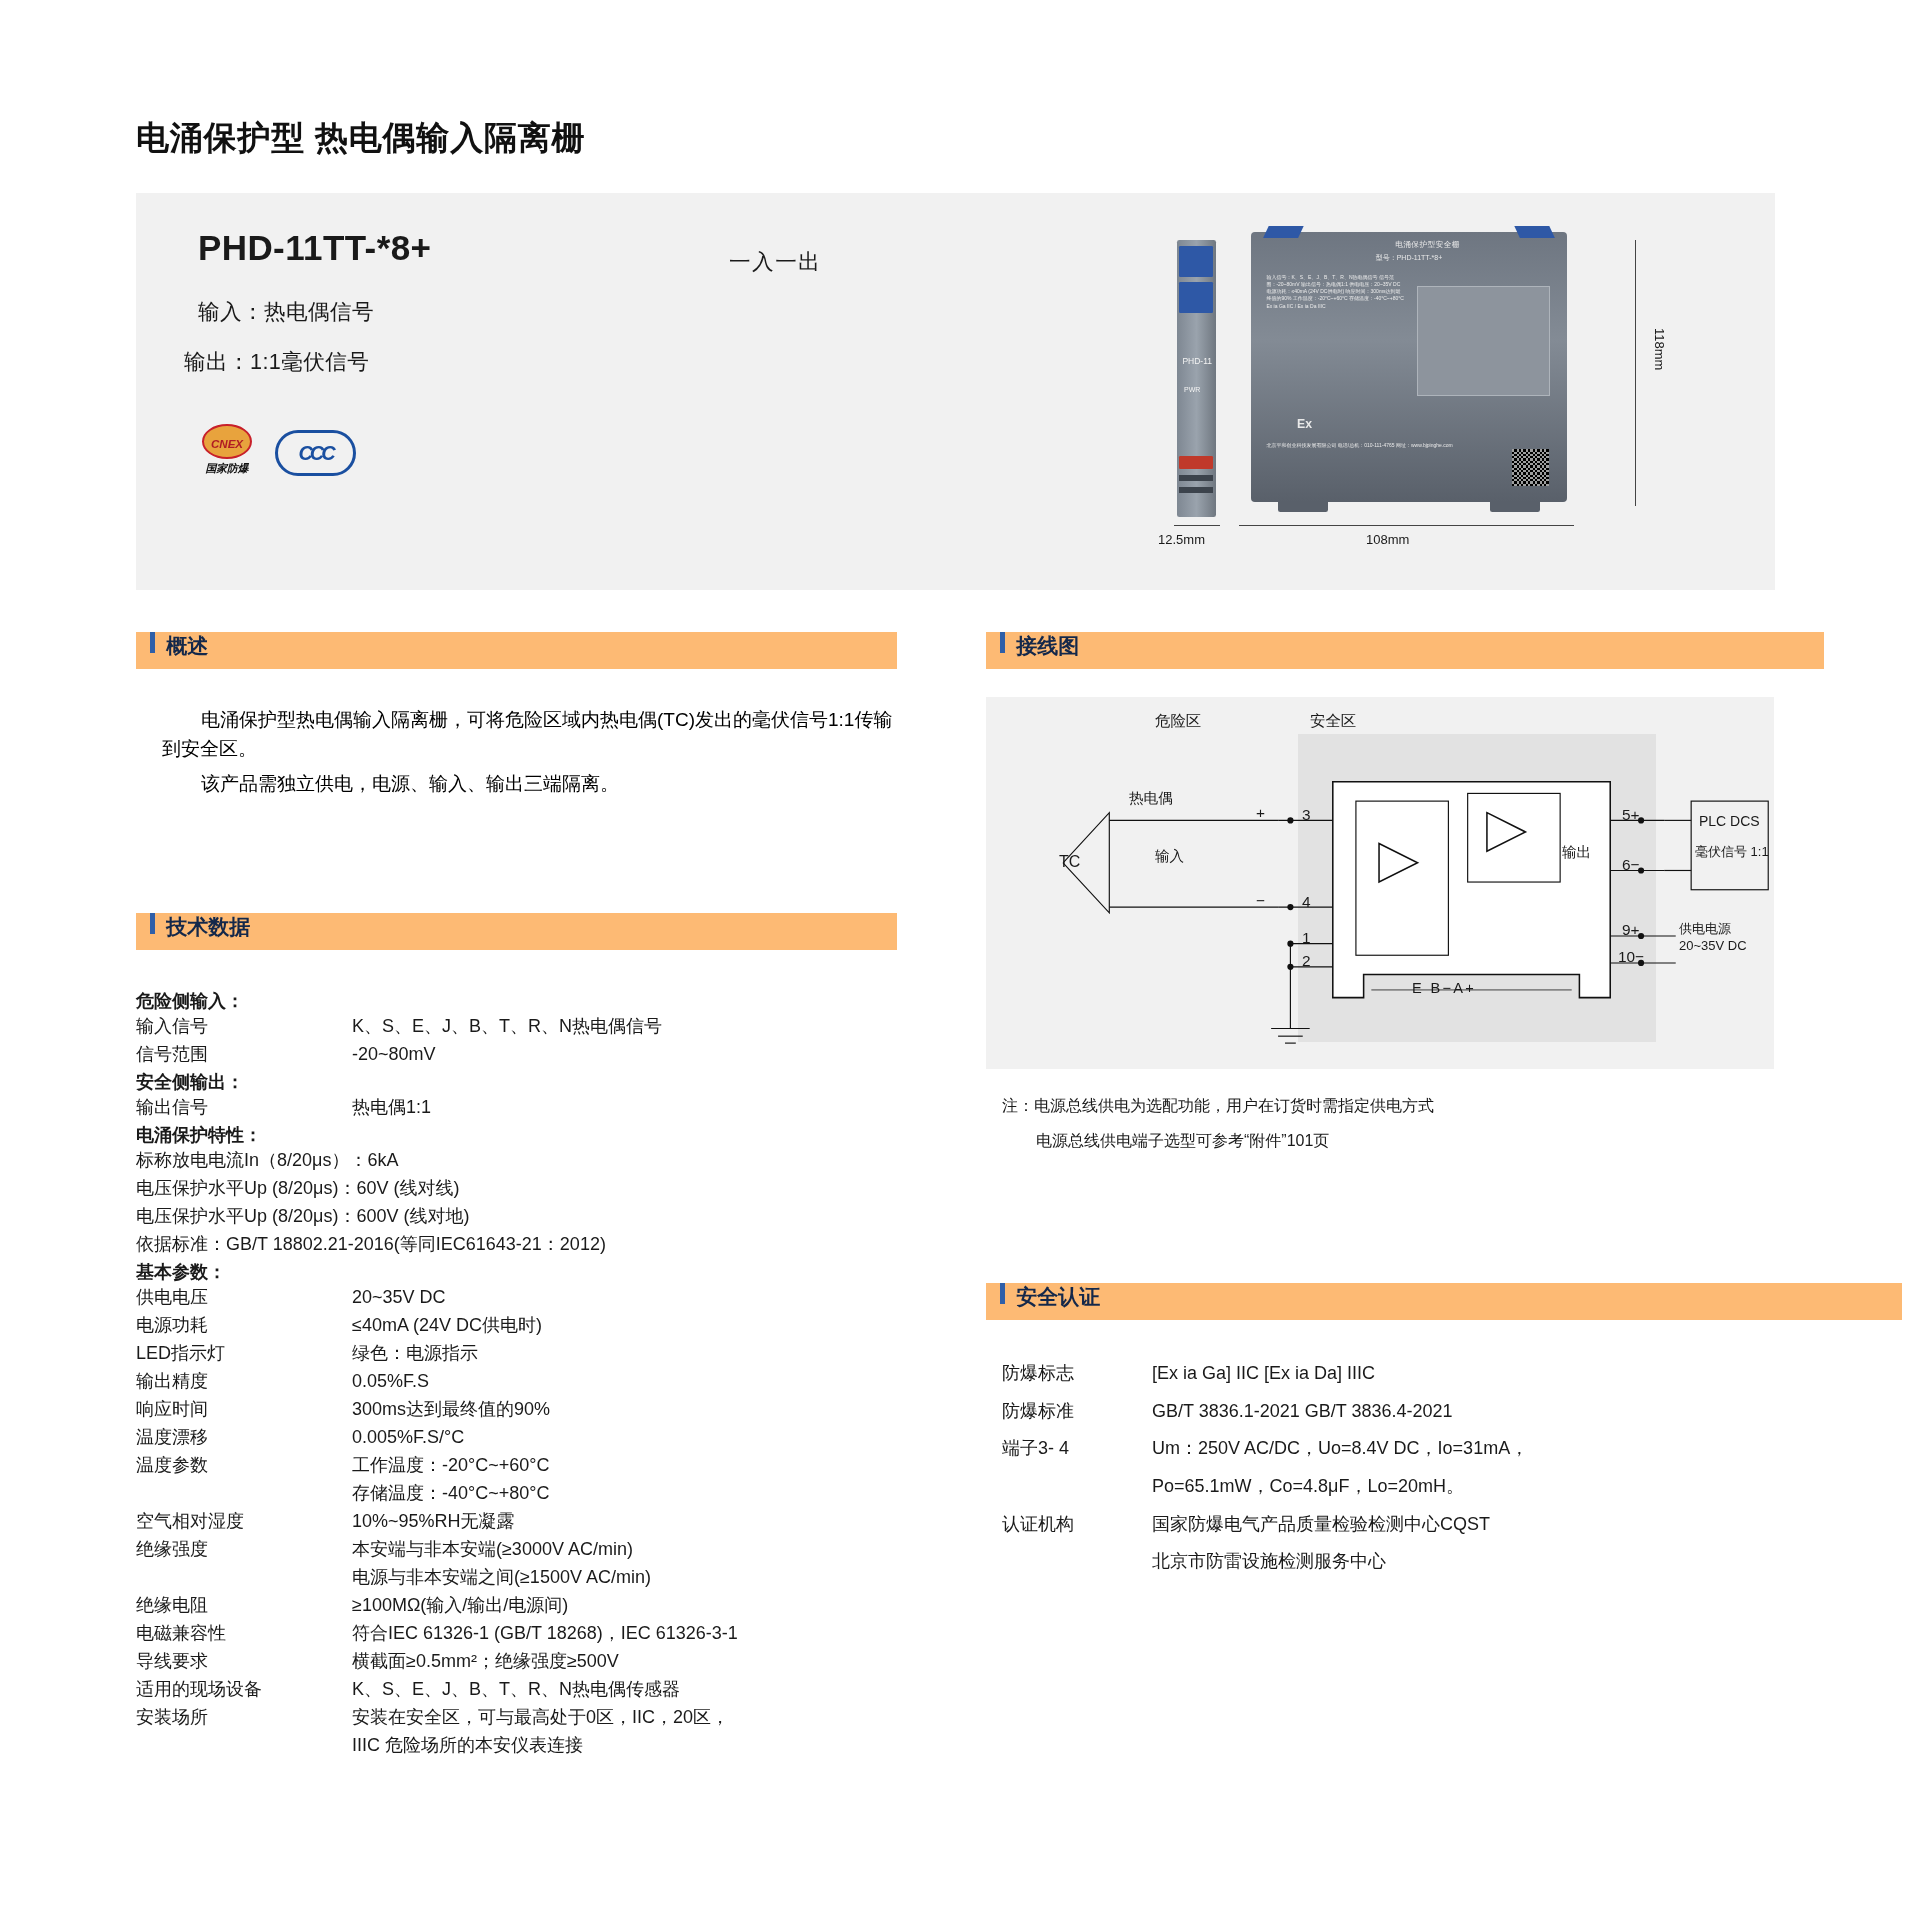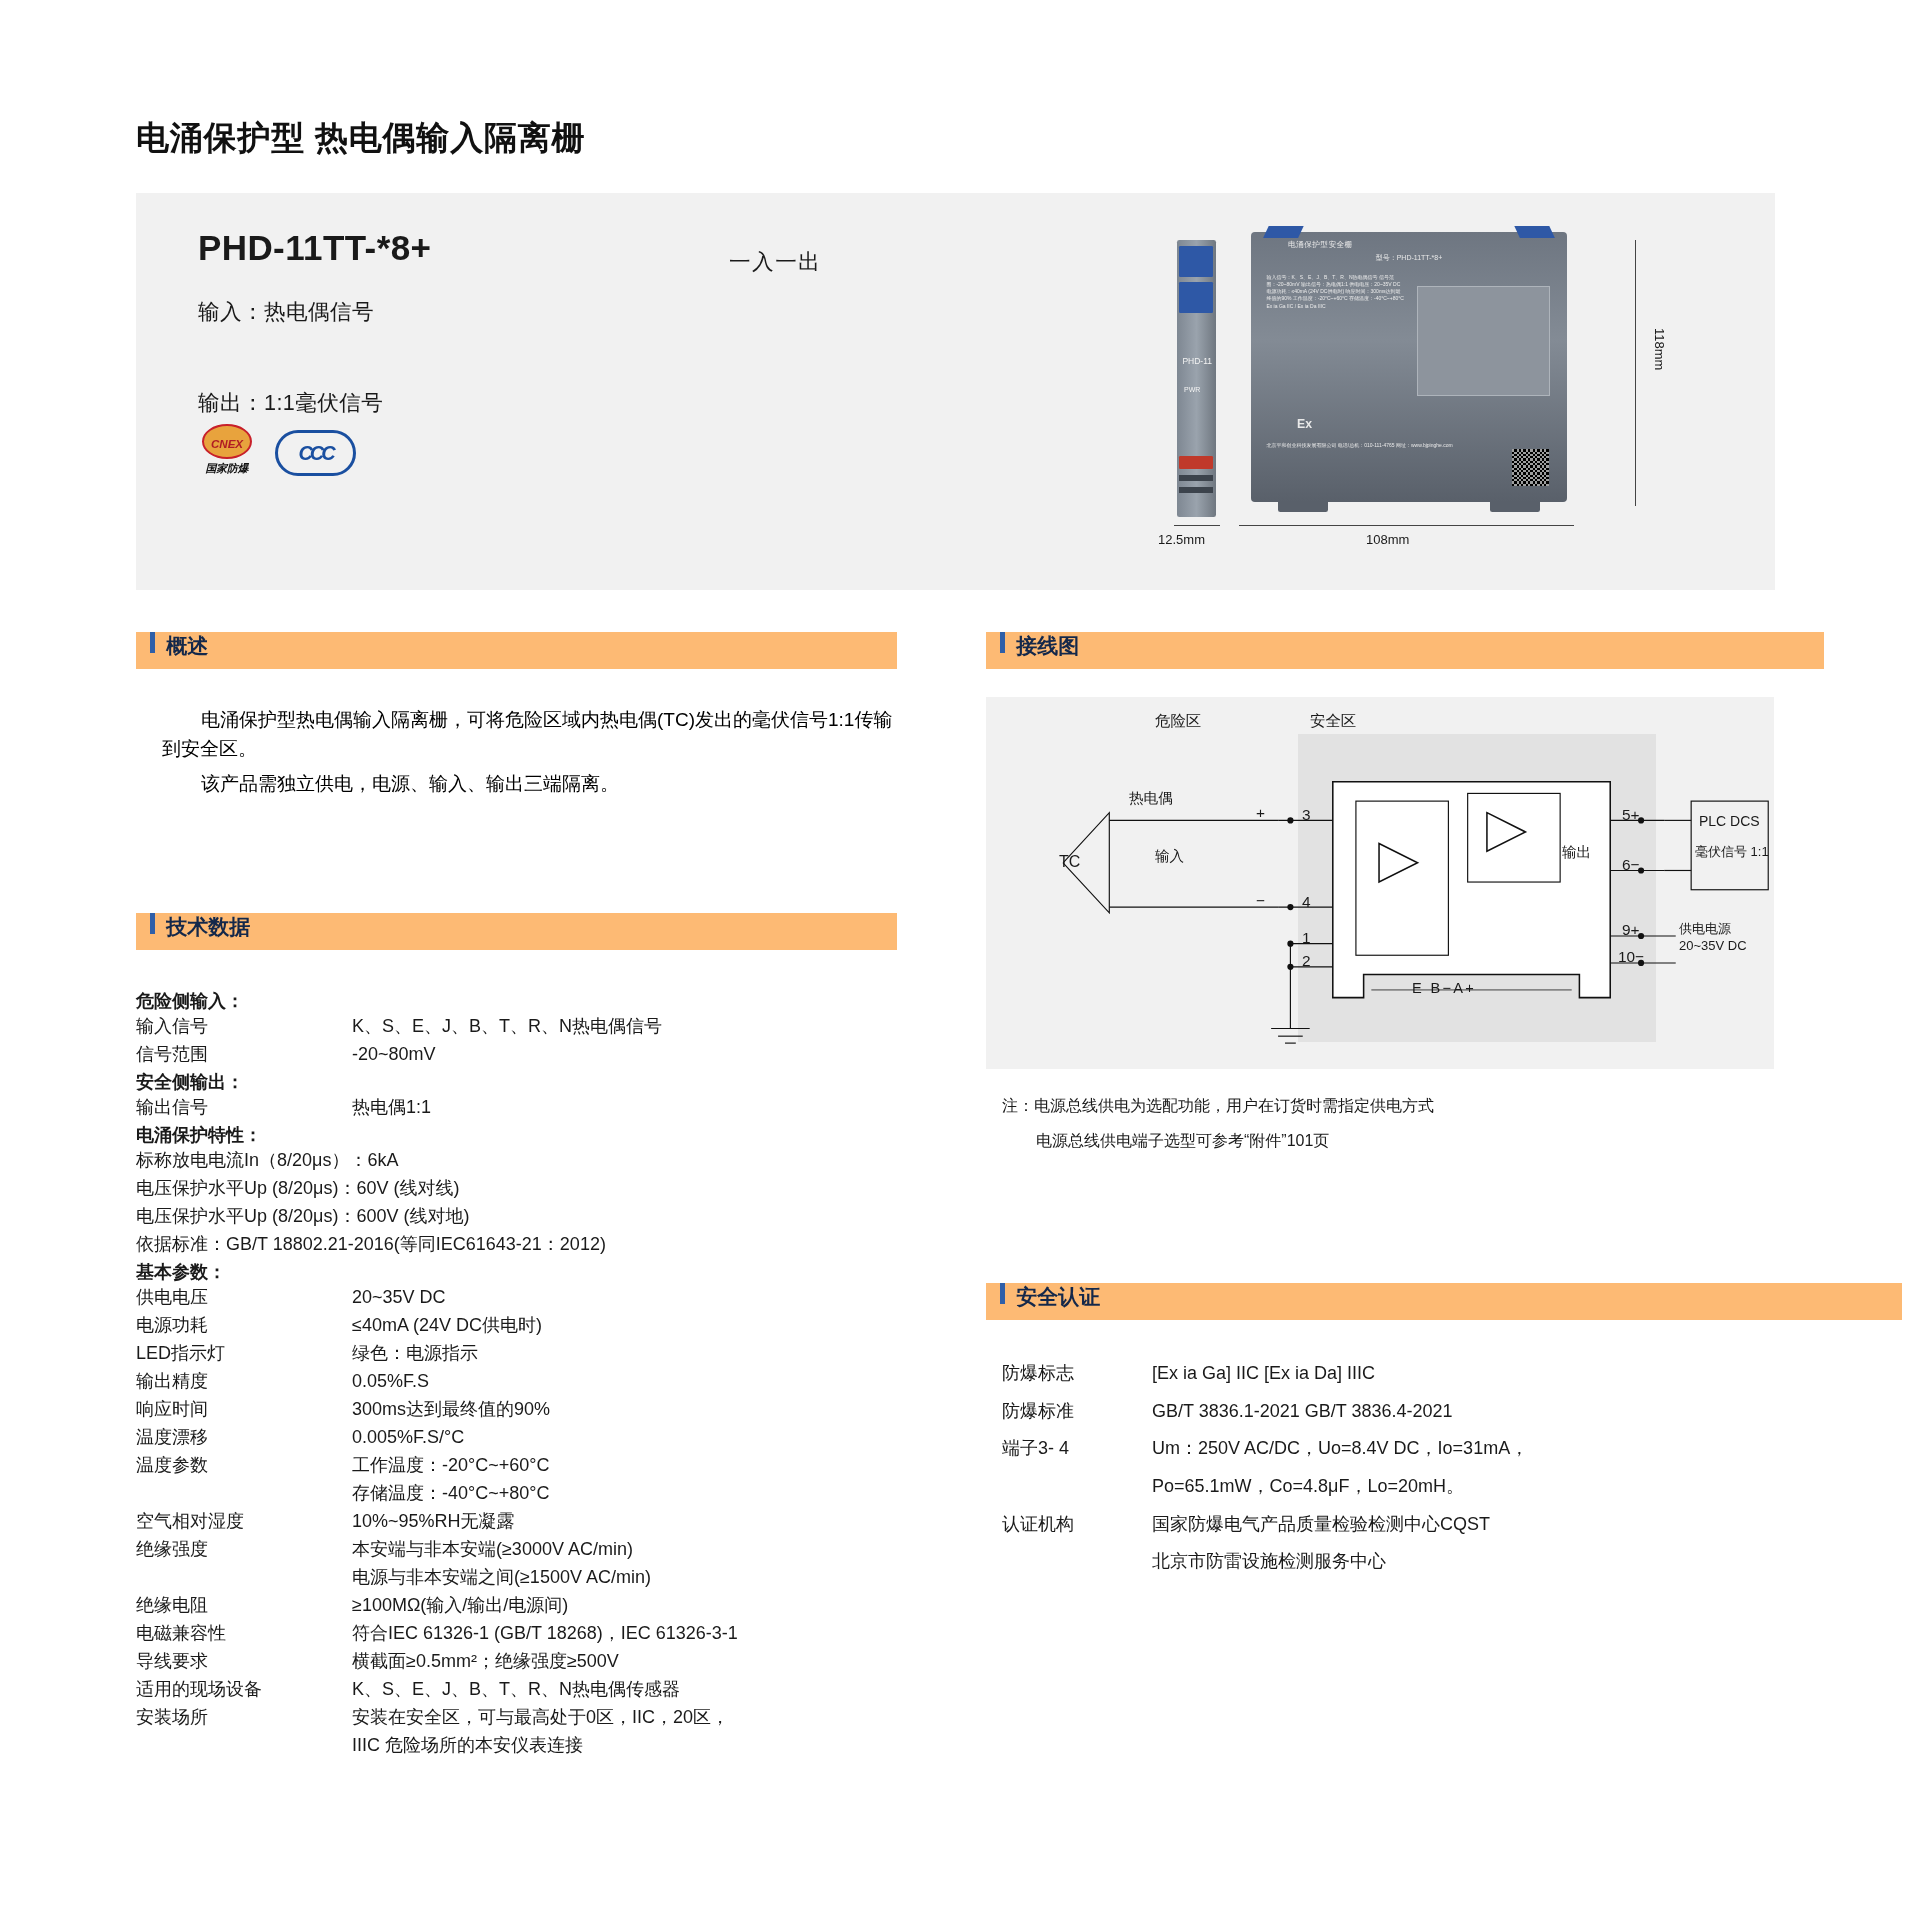--- a/index.html
+++ b/index.html
@@ -54,21 +54,21 @@
     top: 54px;
     font-size: 21.6px;
     letter-spacing: 1.5px;
   }
   .hero-line {
     position: absolute;
     font-size: 21.6px;
     letter-spacing: 0.4px;
   }
   .hero-line.l1 { left: 62px; top: 104px; }
-  .hero-line.l2 { left: 62px; top: 154px; margin-top: 41px; }
+  .hero-line.l2 { left: 48px; top: 154px; }
 
   .cert-logos {
     position: absolute;
     left: 62px;
     top: 231px;
     display: flex;
     align-items: flex-end;
     gap: 19px;
     font-style: italic;
   }
@@ -183,20 +183,21 @@
   .module-big .notch {
     position: absolute;
     background: #2e58a6;
   }
   .module-big .notch.n1 { left: 15.4px; top: -5.4px; width: 35px; height: 11.6px; transform: skewX(-25deg); }
   .module-big .notch.n2 { right: 15.4px; top: -5.4px; width: 35px; height: 11.6px; transform: skewX(25deg); }
   .module-big .head {
     position: absolute;
     left: 0; right: 0;
     top: 8.5px;
+    text-align: center;
     font-size: 7.7px;
     letter-spacing: 0.4px;
     padding-left: 37px;
   }
   .module-big .head2 {
     position: absolute;
     left: 0; right: 0;
     top: 21.6px;
     text-align: center;
     font-size: 7px;

